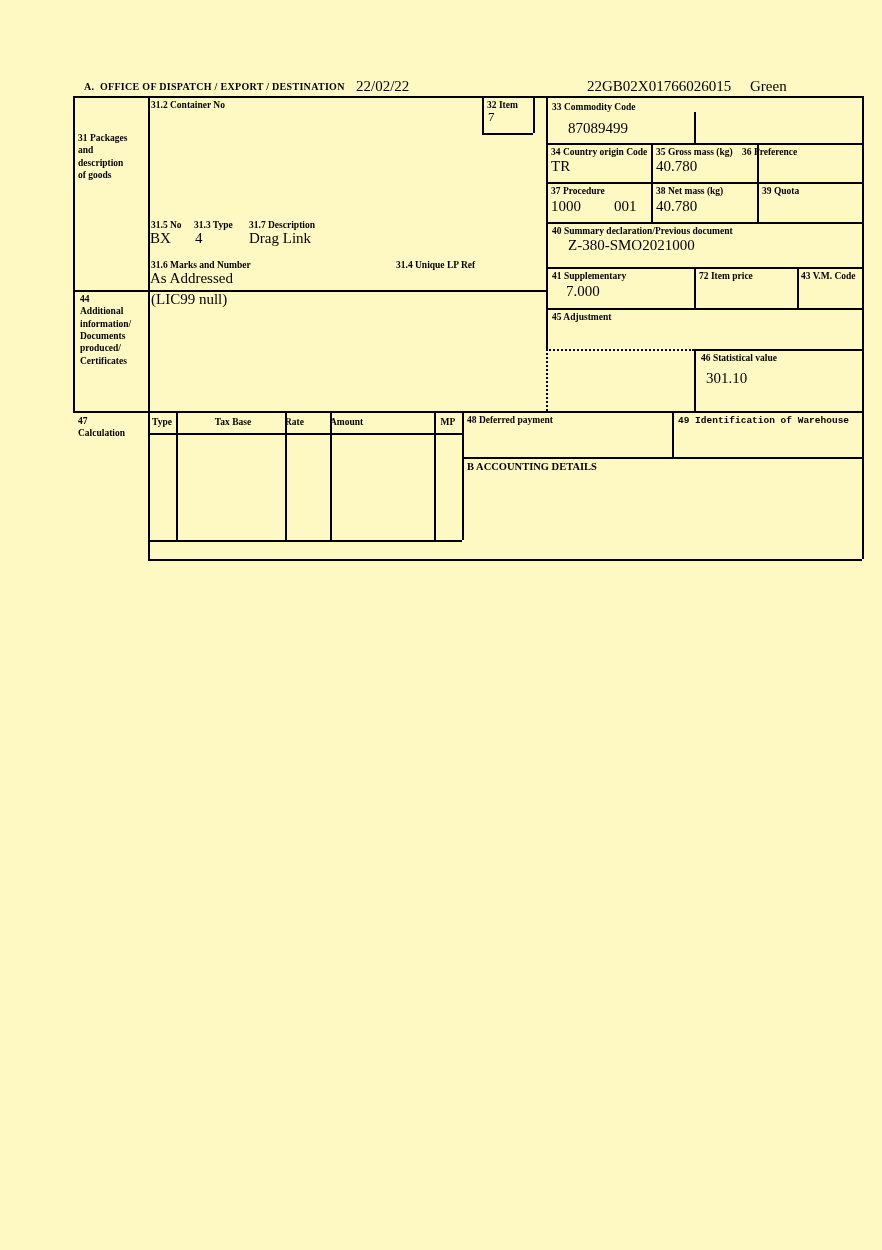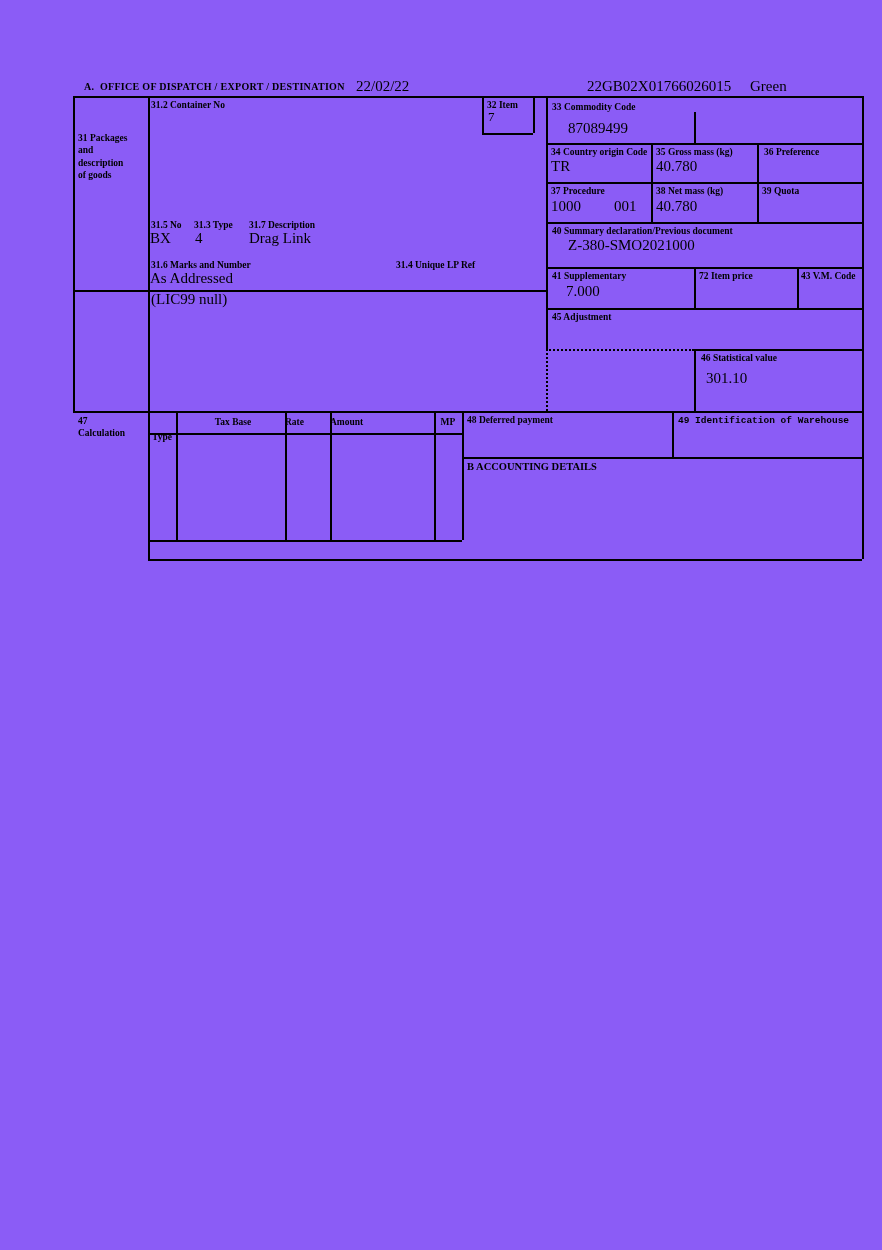--- a/index.html
+++ b/index.html
@@ -1,16 +1,16 @@
 <!DOCTYPE html>
 <html><head>
 <meta charset="utf-8">
 <style>
   html,body{margin:0;padding:0;background:#fff;}
-  #page{position:relative;width:882px;height:1250px;background:#8b5cf6;overflow:hidden;
+  #page{position:relative;width:882px;height:1250px;background:#fef9c3;overflow:hidden;
         font-family:"Liberation Serif", serif;color:#000;}
   .hl{position:absolute;height:2px;background:#000;}
   .vl{position:absolute;width:2px;background:#000;}
   .hld{position:absolute;height:0;border-top:2px dotted #000;}
   .vld{position:absolute;width:0;border-left:2px dotted #000;}
   .lb{position:absolute;font-weight:bold;font-size:9.5px;line-height:1.25;white-space:nowrap;}
   .lbm{position:absolute;font-weight:bold;font-size:9.5px;line-height:1.3;}
   .lbm span{display:block;}
   .vv{position:absolute;font-size:15px;line-height:1.1;white-space:pre;}
   .hdr{position:absolute;font-weight:bold;font-size:10px;letter-spacing:.3px;white-space:pre;}
@@ -85,48 +85,56 @@
   <div class="lb" style="left:396px;top:260px;">31.4 Unique LP Ref</div>
   <div class="vv" style="left:150px;top:270px;">As Addressed</div>
 
   <div class="lb" style="left:552px;top:102px;">33 Commodity Code</div>
   <div class="vv" style="left:568px;top:120px;">87089499</div>
 
   <div class="lb" style="left:551px;top:147px;">34 Country origin Code</div>
   <div class="vv" style="left:551px;top:158px;">TR</div>
   <div class="lb" style="left:656px;top:147px;">35 Gross mass (kg)</div>
   <div class="vv" style="left:656px;top:158px;">40.780</div>
-  <div class="lb" style="left:764px;top:147px;">36 Preference</div>
+  <div class="lb" style="left:742px;top:147px;">36 Preference</div>
 
   <div class="lb" style="left:551px;top:186px;">37 Procedure</div>
   <div class="vv" style="left:551px;top:198px;">1000</div>
   <div class="vv" style="left:614px;top:198px;">001</div>
   <div class="lb" style="left:656px;top:186px;">38 Net mass (kg)</div>
   <div class="vv" style="left:656px;top:198px;">40.780</div>
   <div class="lb" style="left:762px;top:186px;">39 Quota</div>
 
   <div class="lb" style="left:552px;top:226px;">40 Summary declaration/Previous document</div>
   <div class="vv" style="left:568px;top:237px;">Z-380-SMO2021000</div>
 
   <div class="lb" style="left:552px;top:271px;">41 Supplementary</div>
   <div class="vv" style="left:566px;top:283px;">7.000</div>
   <div class="lb" style="left:699px;top:271px;">72 Item price</div>
   <div class="lb" style="left:801px;top:271px;">43 V.M. Code</div>
 
+  <div class="lbm" style="left:80px;top:293px;width:66px;">
+    <span>44</span>
+    <span>Additional</span>
+    <span>information/</span>
+    <span>Documents</span>
+    <span>produced/</span>
+    <span>Certificates</span>
+  </div>
   <div class="vv" style="left:151px;top:291px;">(LIC99 null)</div>
 
   <div class="lb" style="left:552px;top:312px;">45 Adjustment</div>
   <div class="lb" style="left:701px;top:353px;">46 Statistical value</div>
   <div class="vv" style="left:706px;top:370px;">301.10</div>
 
   <div class="lbm" style="left:78px;top:415px;width:66px;">
     <span>47</span>
     <span>Calculation</span>
   </div>
-  <div class="cellhdr tc" style="left:148px;top:426px;width:28px;">Type</div>
+  <div class="cellhdr tc" style="left:148px;top:411px;width:28px;">Type</div>
   <div class="cellhdr tc" style="left:176px;top:411px;width:114px;">Tax Base</div>
   <div class="cellhdr tr" style="left:285px;top:411px;width:42px;">Rate</div>
   <div class="cellhdr tr" style="left:330px;top:411px;width:88px;">Amount</div>
   <div class="cellhdr tc" style="left:434px;top:411px;width:28px;">MP</div>
 
   <div class="lb" style="left:467px;top:415px;">48 Deferred payment</div>
   <div class="lb" style="left:678px;top:415px;font-family:Liberation Mono, monospace;">49 Identification of Warehouse</div>
   <div class="lb" style="left:467px;top:460px;font-size:10.5px;">B ACCOUNTING DETAILS</div>
 
 </div>

